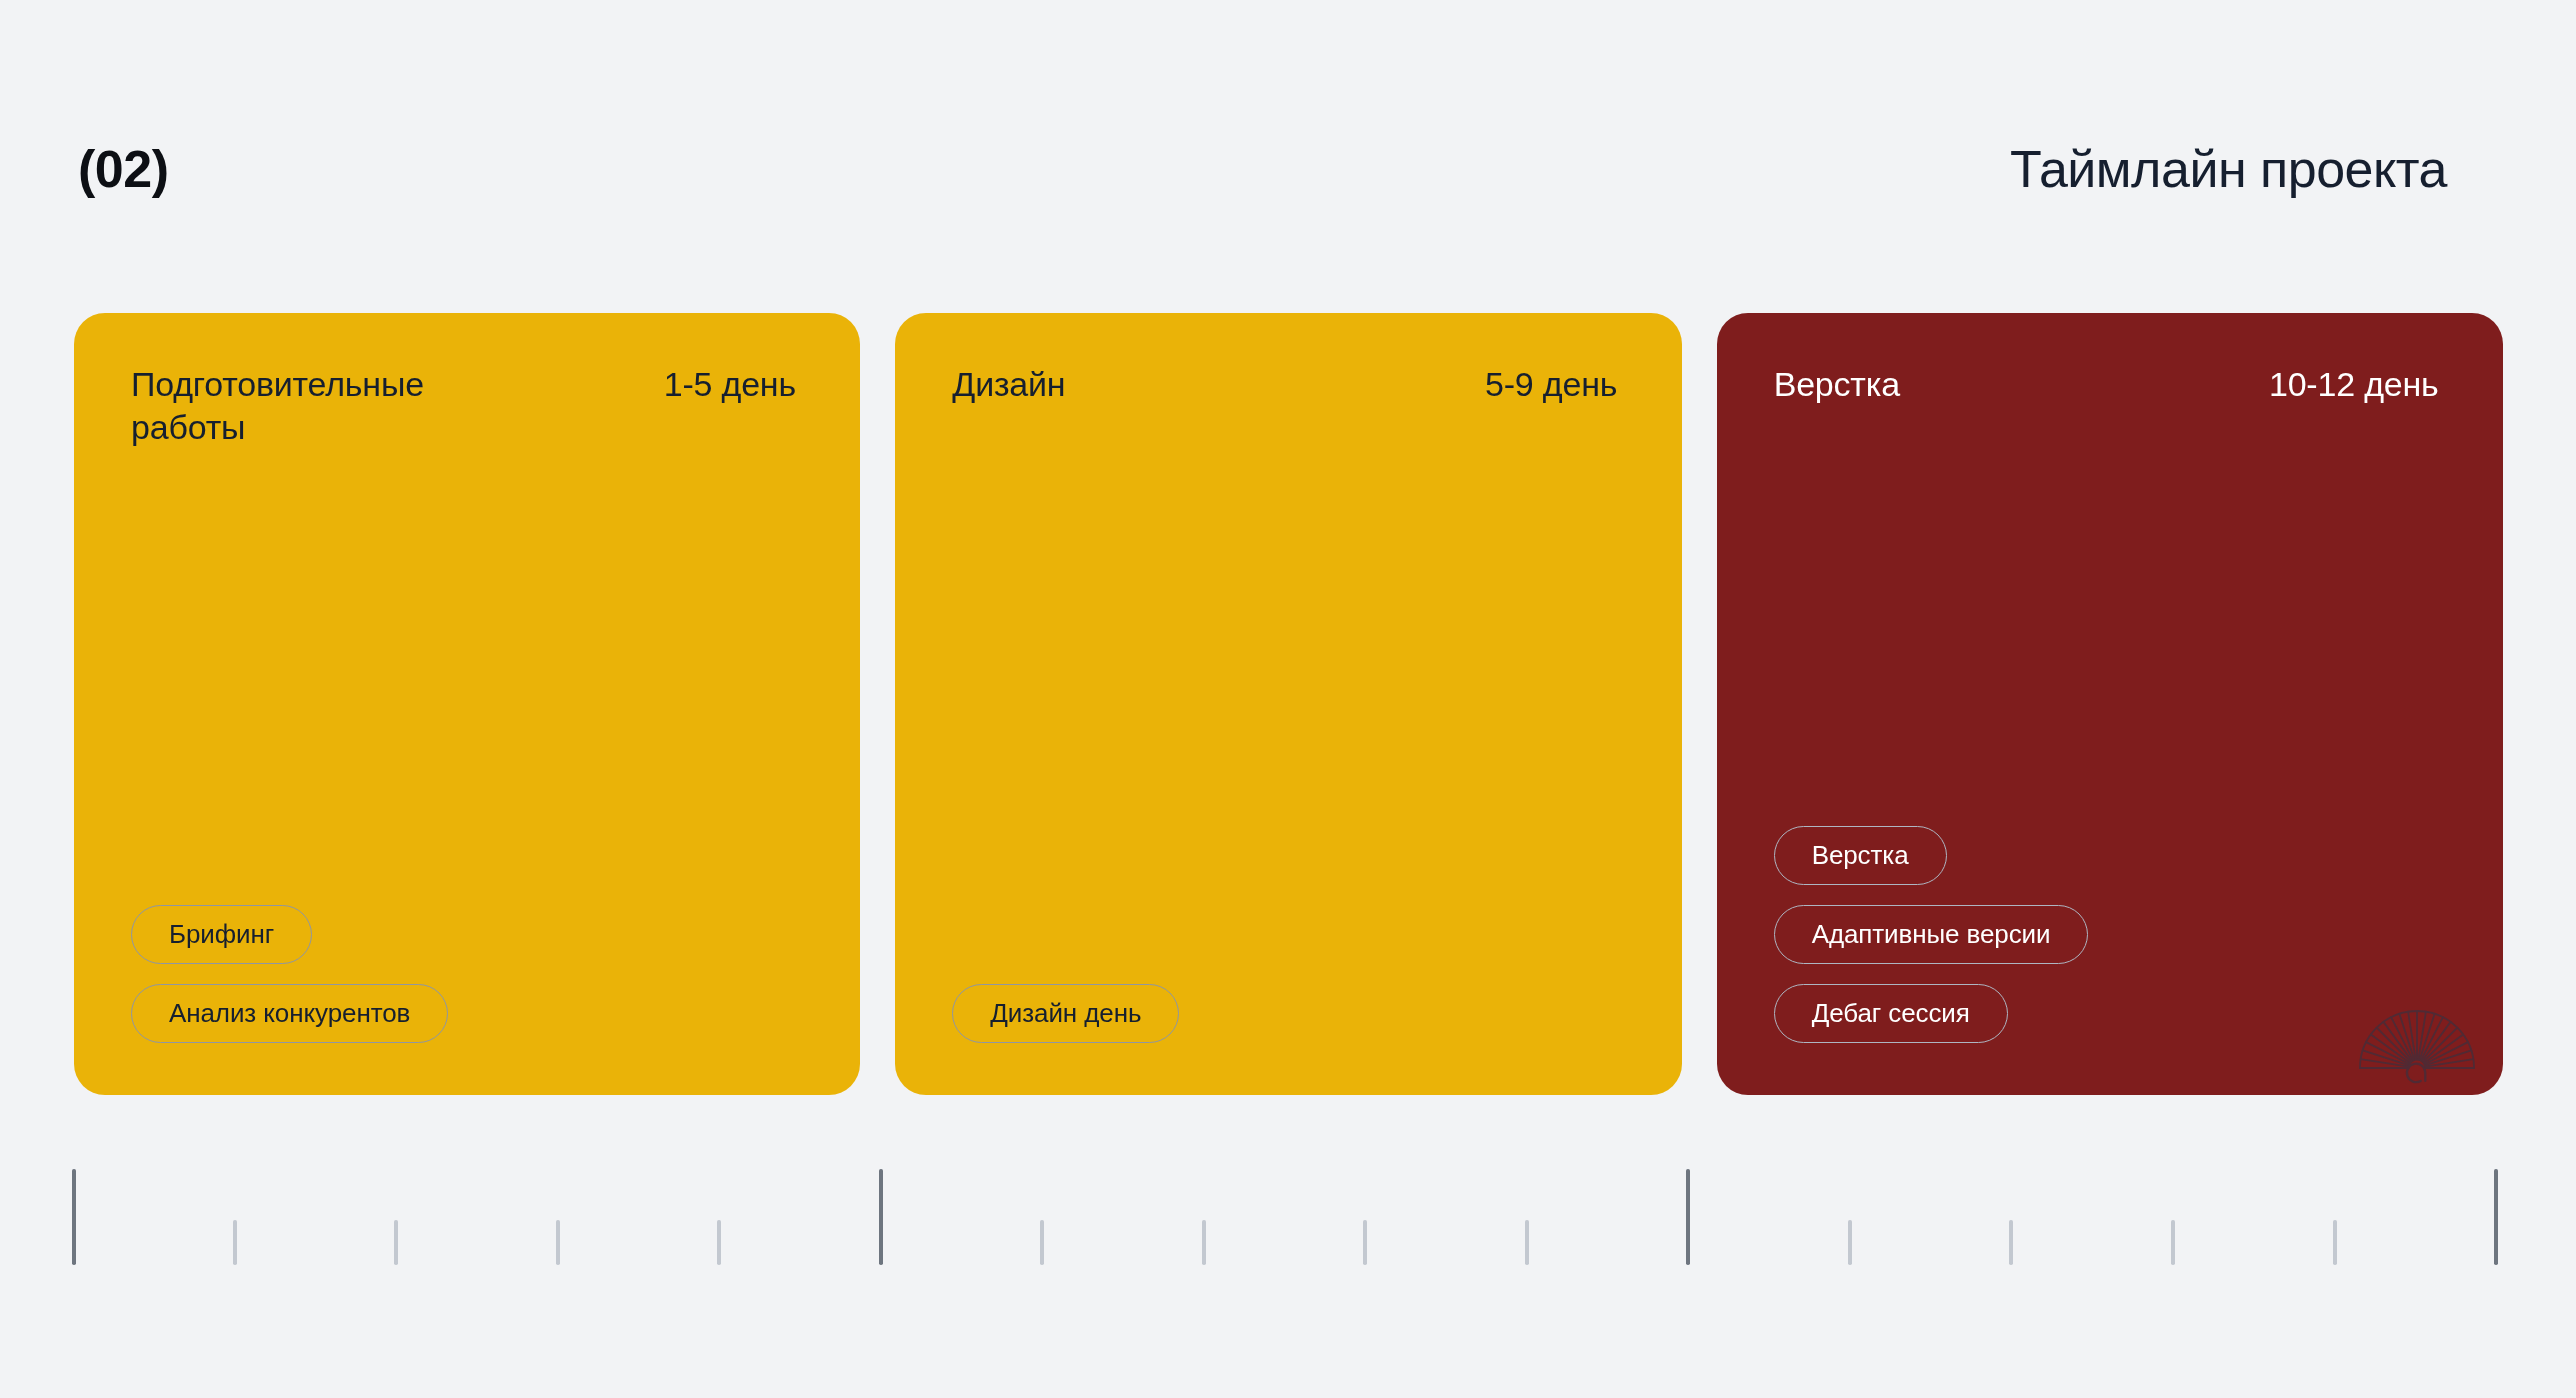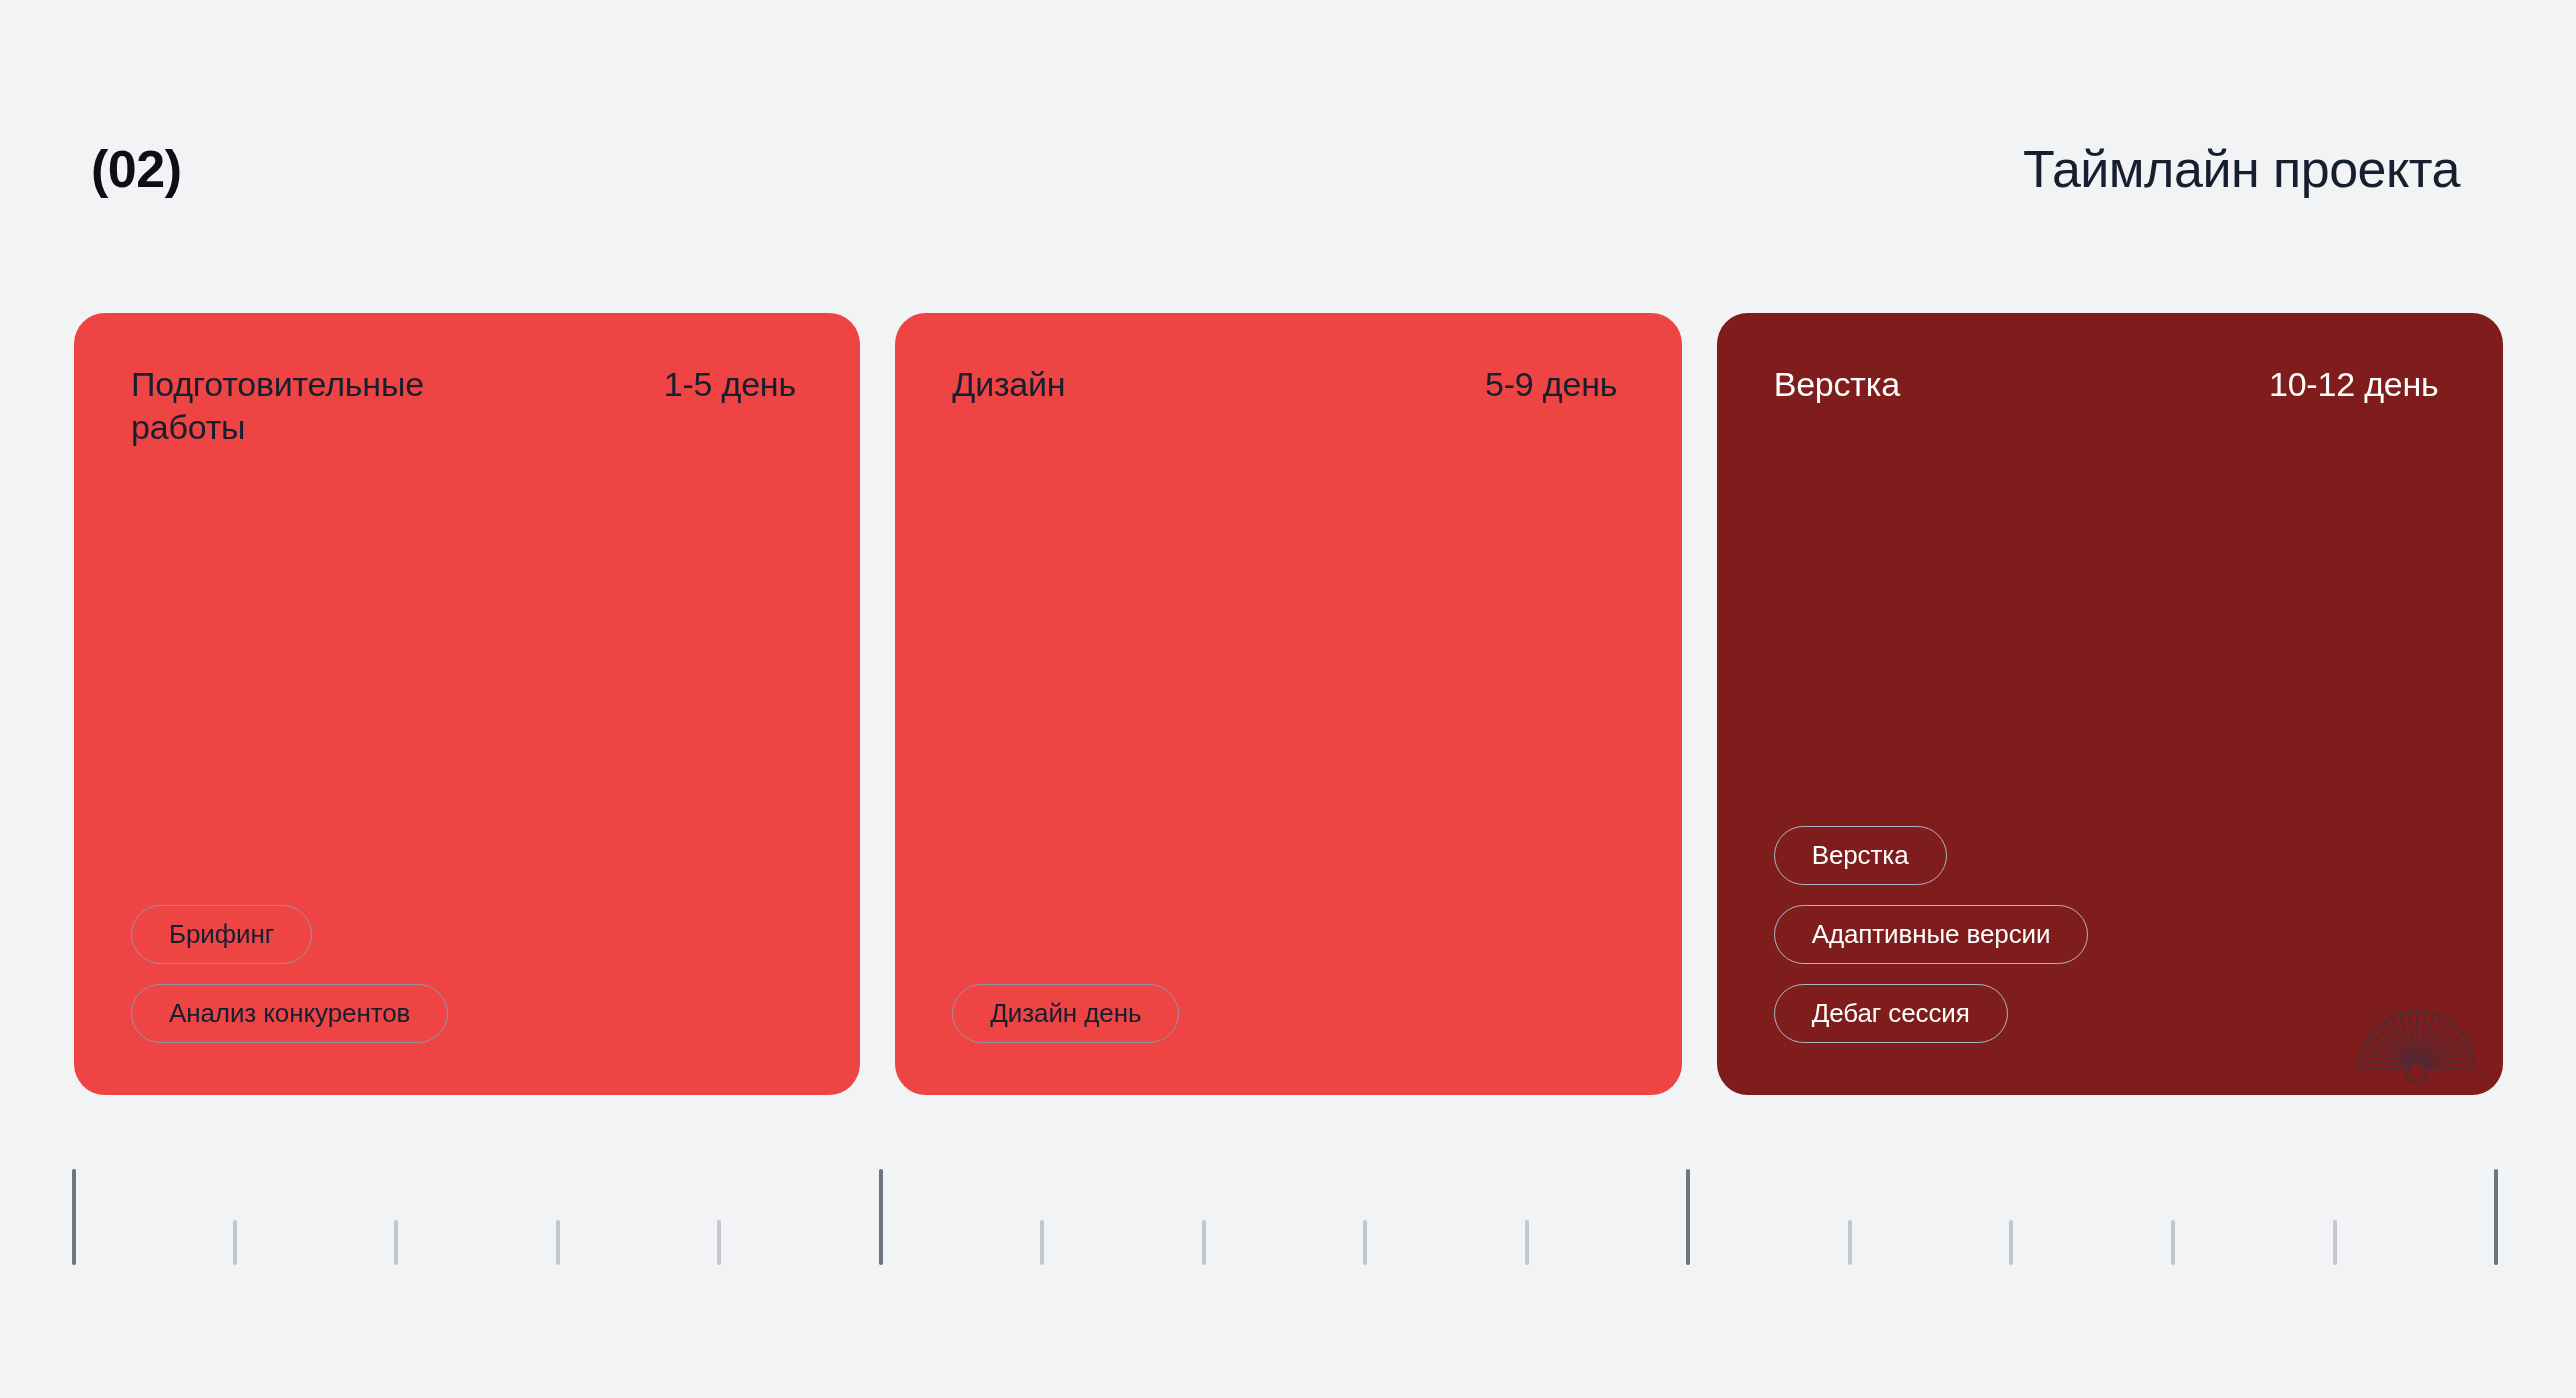--- a/index.html
+++ b/index.html
@@ -13,21 +13,21 @@
     font-family: "Liberation Sans", sans-serif;
     overflow: hidden;
     position: relative;
     -webkit-font-smoothing: antialiased;
   }
 
   
   .header {
     position: absolute;
     top: 0;
-    left: 17px;
+    left: 4px;
     width: 2517px;
     height: 313px;
   }
   .section-number {
     position: absolute;
     left: 74px;
     top: 143px;
     font-size: 52px;
     font-weight: 700;
     color: #0d0f14;
@@ -61,21 +61,21 @@
     flex: 1 1 0;
     position: relative;
     border-radius: 31px;
     display: flex;
     flex-direction: column;
     overflow: hidden;
     box-sizing: border-box;
     padding: 50px 57px 52px 57px;
   }
   .card.light {
-    background: #ef4444;
+    background: #eab308;
   }
   .card.dark {
     background: #7f1d1d;
   }
 
   .card-head {
     display: flex;
     justify-content: space-between;
     align-items: flex-start;
     gap: 22px;

